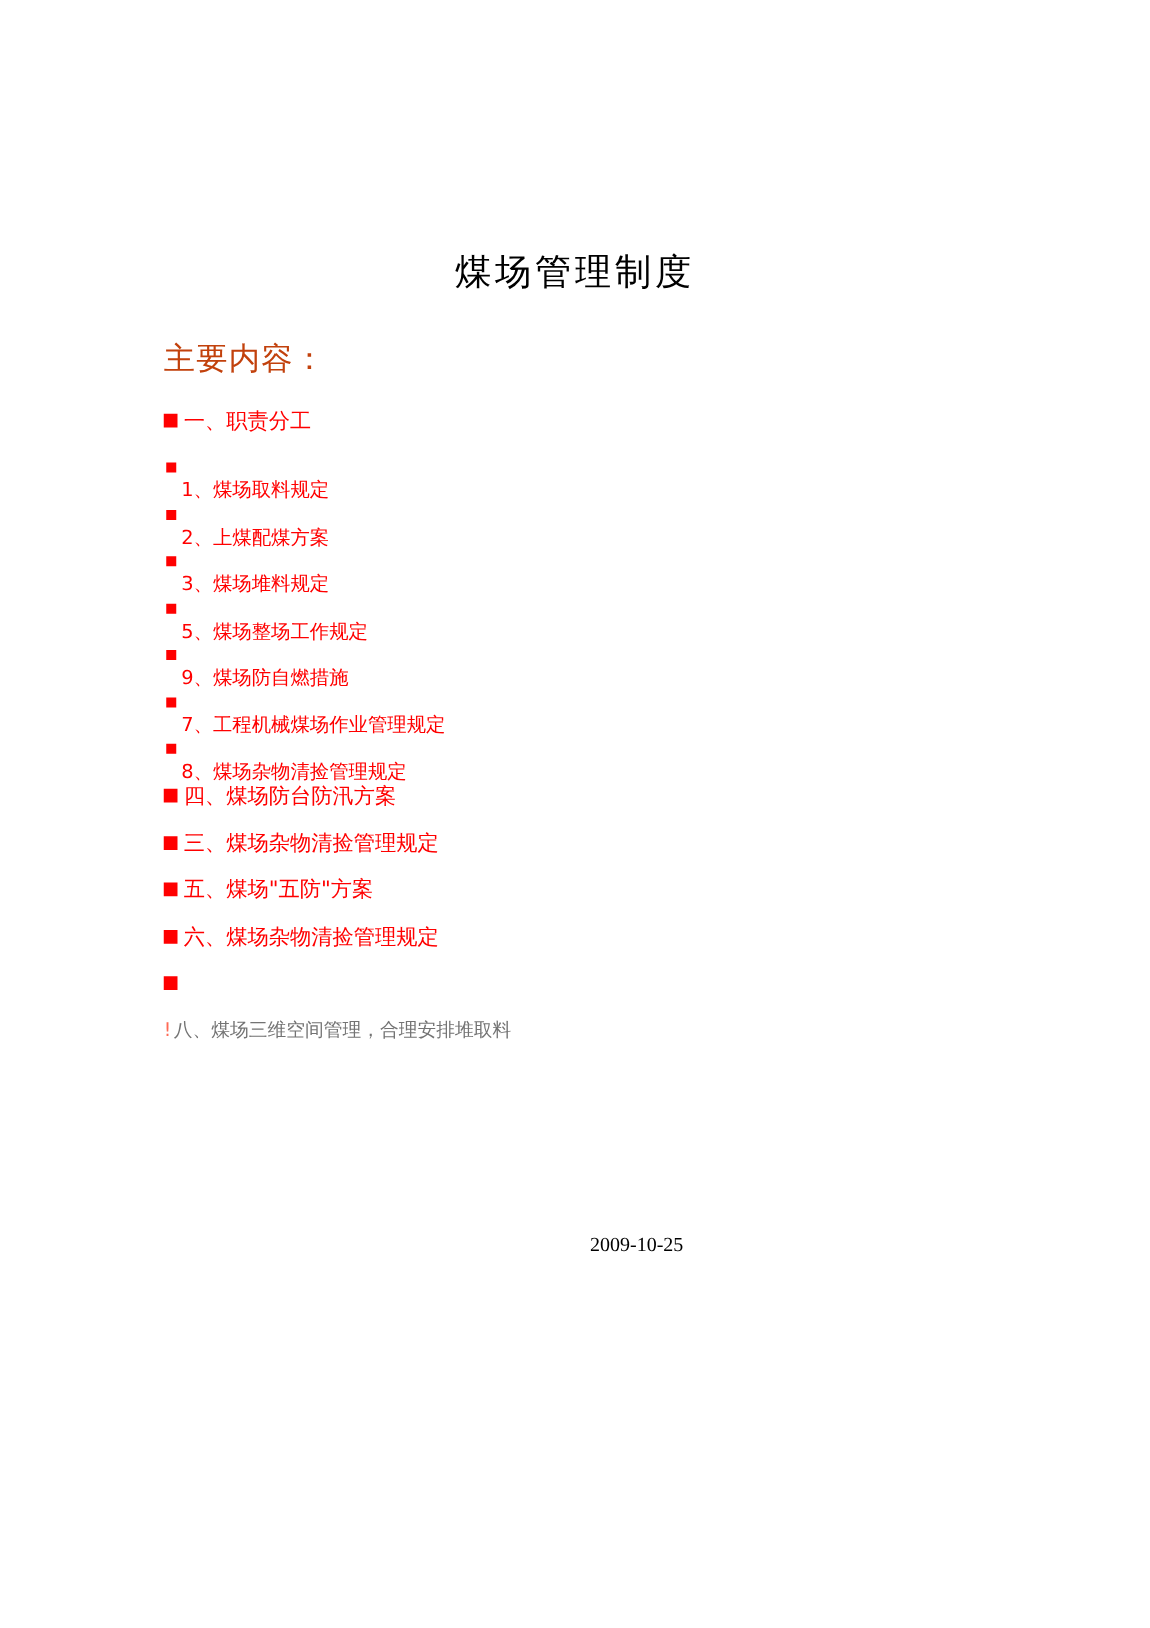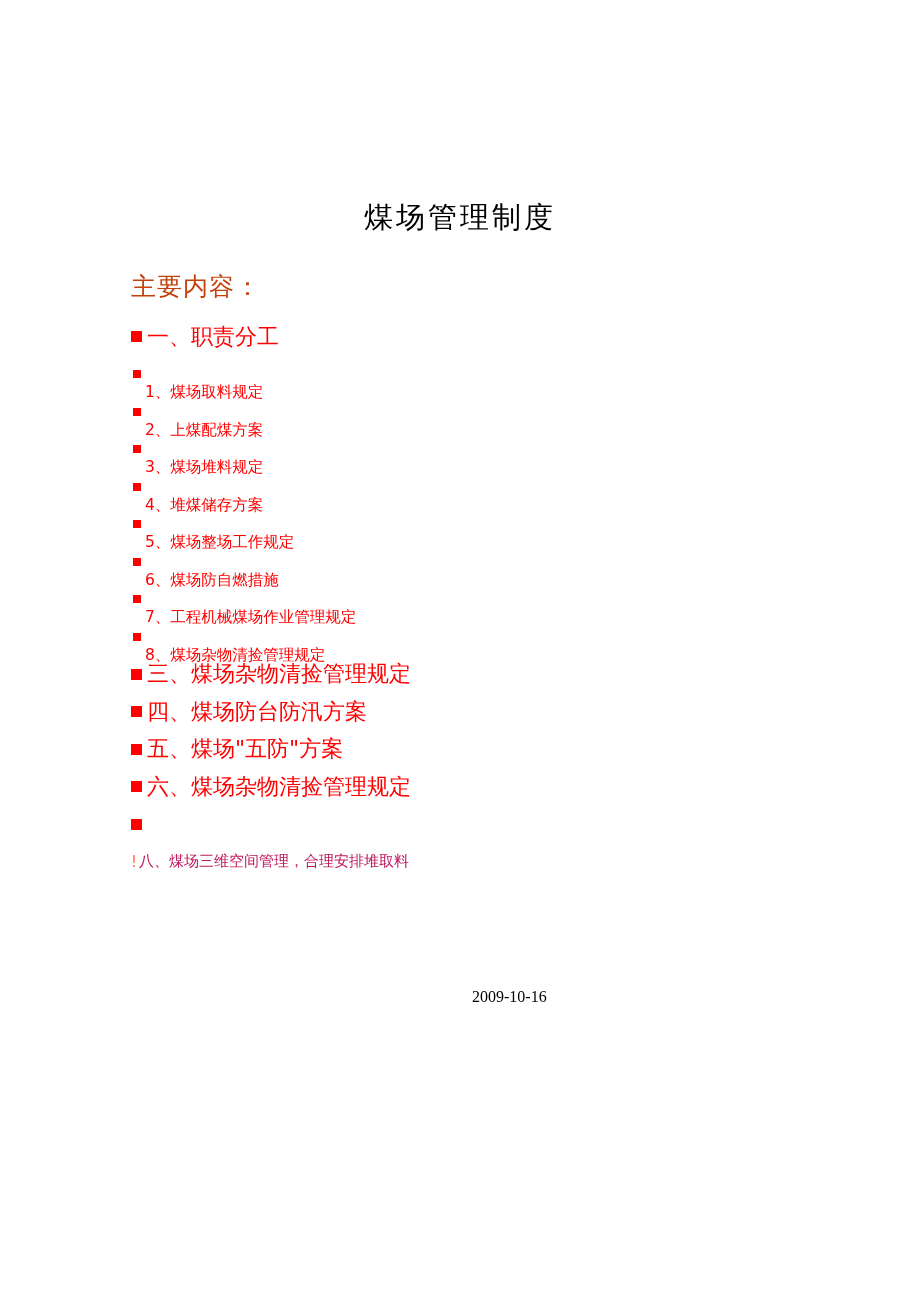--- a/index.html
+++ b/index.html
@@ -61,28 +61,28 @@
     width: 11px;
     height: 11px;
   }
   .toc-item.level2 .bullet {
     width: 8px;
     height: 8px;
     margin-left: 2px;
     margin-right: 4px;
   }
   .toc-item.level1 .label {
-    font-size: 22px;
+    font-size: 17px;
   }
   .toc-item.level2 .label {
     font-size: 15.5px;
     margin-top: 37px;
   }
   .toc-item.plain .label {
-    color: #be185d;
+    color: #737373;
     font-size: 15px;
   }
   .toc-item.plain .excl {
     color: #ff6a55;
     font-size: 15px;
     margin-right: 2px;
   }
   .doc-date {
     position: absolute;
     top: 988px;
@@ -113,58 +113,54 @@
       <div class="toc-item level2">
         <span class="bullet"></span>
         <span class="label">2、上煤配煤方案</span>
       </div>
       <div class="toc-item level2">
         <span class="bullet"></span>
         <span class="label">3、煤场堆料规定</span>
       </div>
       <div class="toc-item level2">
         <span class="bullet"></span>
-        <span class="label">4、堆煤储存方案</span>
-      </div>
-      <div class="toc-item level2">
-        <span class="bullet"></span>
         <span class="label">5、煤场整场工作规定</span>
       </div>
       <div class="toc-item level2">
         <span class="bullet"></span>
-        <span class="label">6、煤场防自燃措施</span>
+        <span class="label">9、煤场防自燃措施</span>
       </div>
       <div class="toc-item level2">
         <span class="bullet"></span>
         <span class="label">7、工程机械煤场作业管理规定</span>
       </div>
       <div class="toc-item level2">
         <span class="bullet"></span>
         <span class="label">8、煤场杂物清捡管理规定</span>
       </div>
       <div class="toc-item level1">
         <span class="bullet"></span>
-        <span class="label">三、煤场杂物清捡管理规定</span>
+        <span class="label">四、煤场防台防汛方案</span>
       </div>
       <div class="toc-item level1">
         <span class="bullet"></span>
-        <span class="label">四、煤场防台防汛方案</span>
+        <span class="label">三、煤场杂物清捡管理规定</span>
       </div>
       <div class="toc-item level1">
         <span class="bullet"></span>
         <span class="label">五、煤场"五防"方案</span>
       </div>
       <div class="toc-item level1">
         <span class="bullet"></span>
         <span class="label">六、煤场杂物清捡管理规定</span>
       </div>
       <div class="toc-item level1">
         <span class="bullet"></span>
       </div>
       <div class="toc-item plain">
         <span class="excl">!</span>
         <span class="label">八、煤场三维空间管理，合理安排堆取料</span>
       </div>
     </div>
 
-  <div class="doc-date">2009-10-16</div>
+  <div class="doc-date">2009-10-25</div>
 
 </div>
 
 </body></html>

